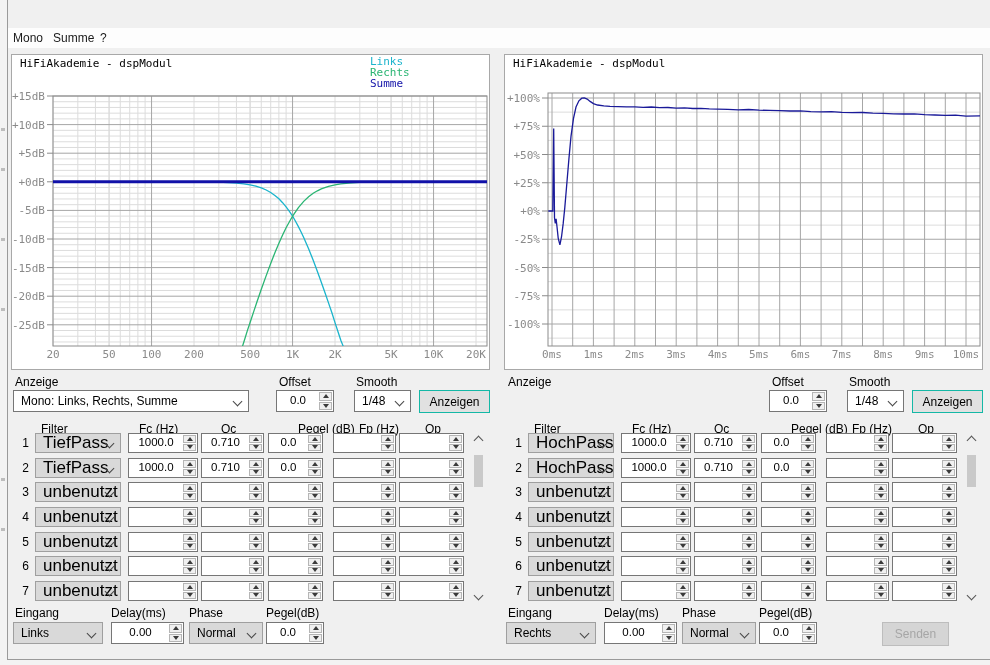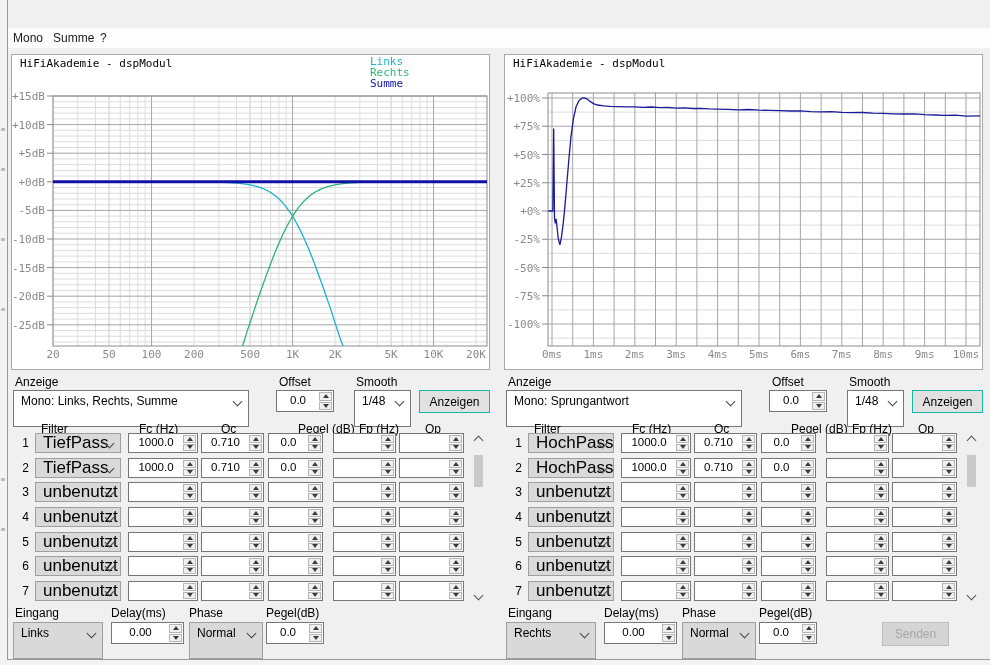--- a/index.html
+++ b/index.html
@@ -23,21 +23,21 @@
 
   .client { position:absolute; left:0; top:48px; right:0; bottom:0; background:#f0f0f0; }
   .col { position:absolute; top:4px; width:487px; height:608px; }
   #col-l { left:3px; } #col-r { left:496px; }
 
   .panel { position:absolute; left:0; top:2px; width:479px; height:316px; background:#fff; border:1px solid #a8a8a8; }
   .panel svg { display:block; }
 
   .lbl { position:absolute; font-size:12px; color:#000; white-space:nowrap; height:14px; line-height:13px; }
 
-  .cb { position:absolute; height:37px; background:#fff; border:1px solid #767676; }
+  .cb { position:absolute; height:22px; background:#fff; border:1px solid #767676; }
   .cb.gray { background:#d9d9d9; border-color:#9f9f9f; }
   .cbv { display:block; padding:0 18px 0 7px; font-size:12px; line-height:20px; white-space:nowrap; overflow:hidden; }
   .chev { position:absolute; right:7px; top:7px; width:7px; height:7px;
           border-left:1.5px solid #474747; border-bottom:1.5px solid #474747;
           transform:rotate(-45deg); }
 
   .spin { position:absolute; height:22px; background:#fff; border:1px solid #767676; }
   .sv { position:absolute; left:0; right:14px; top:0; bottom:0; text-align:center; font-size:11.5px; line-height:19px; }
   .ud { position:absolute; right:0; top:0; bottom:0; width:14px; display:flex; flex-direction:column; }
   .ud .b { flex:1; margin:1px 1px 0 0; background:#f0f0f0; border:1px solid #b5b5b5;
@@ -809,24 +809,20 @@
               <rect x="43" y="38" width="432" height="253"></rect>
             </clipPath>
             <g clip-path="url(#clipR)">
               <polyline points="43.3,156.0 47.8,156.0 48.7,73.5 49.5,162.8 50.3,168.4 51.1,163.9 52.0,171.8 53.2,183.1 54.9,189.9 56.5,182.0 58.2,168.4 59.8,152.6 61.9,127.7 64.0,102.9 66.0,81.4 68.5,63.3 71.0,52.0 73.9,45.8 76.8,43.2 79.3,43.0 82.2,44.1 85.1,46.4 88.4,48.6 92.5,50.0 98.8,50.9 105.0,51.4 113.2,51.6 121.5,51.8 129.8,51.8 138.1,52.3 146.4,52.0 154.6,52.7 162.9,52.5 171.2,53.2 179.5,52.9 187.8,53.5 196.0,53.3 204.3,53.8 212.6,54.1 222.9,54.3 233.3,54.8 243.7,54.5 254.0,55.2 264.4,55.4 274.7,55.7 285.0,56.0 295.4,55.9 305.8,56.6 316.1,56.8 326.4,56.6 336.8,57.4 347.1,57.7 357.5,57.5 367.8,58.1 378.2,58.4 388.6,58.8 398.9,59.0 409.3,58.8 419.6,59.7 429.9,60.0 440.3,60.4 450.6,60.2 461.0,61.1 475.5,60.9" fill="none" stroke="#1a1a99" stroke-width="1.3"></polyline>
             </g>
             <text x="8" y="12" text-anchor="start" fill="#000" font-size="11" font-family="&quot;DejaVu Sans Mono&quot;, monospace">HiFiAkademie - dspModul</text>
           </svg>
       </div>
 
       <span class="lbl" style="left:4px;top:324px">Anzeige</span>
-      <div class="cb" style="left:2px;top:338px;width:236px">
-        <span class="cbv">Mono: Sprungantwort</span>
-        <span class="chev"></span>
-      </div>
       <span class="lbl" style="left:268px;top:324px">Offset</span>
       <div class="spin" style="left:265px;top:338px;width:58px">
         <span class="sv">0.0</span>
         <span class="ud">
             <span class="b">
               <i class="tu"></i>
             </span>
             <span class="b">
               <i class="td"></i>
             </span>

